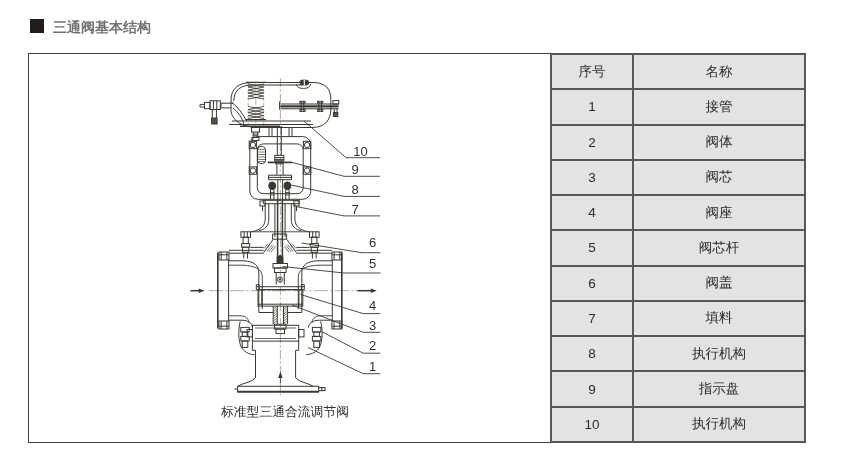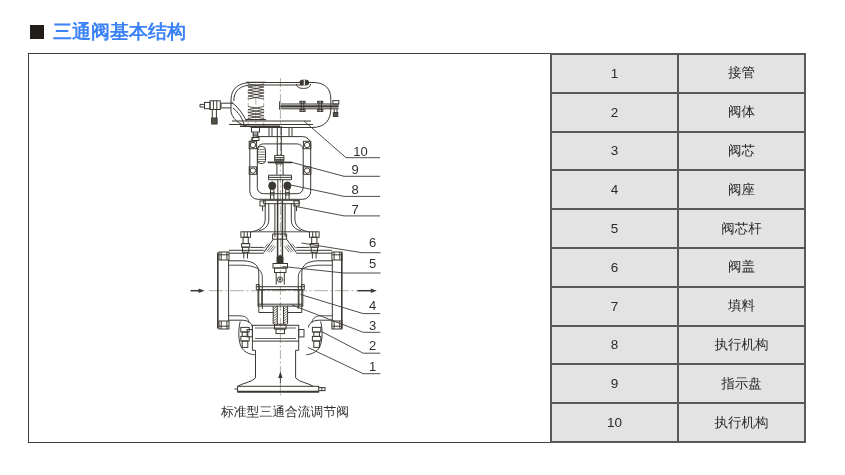--- a/index.html
+++ b/index.html
@@ -1,30 +1,34 @@
 <!DOCTYPE html>
 <html><head>
 <meta charset="utf-8">
 <style>
 html,body{margin:0;padding:0;background:#fff;width:845px;height:475px;overflow:hidden;}
 body{font-family:"Liberation Sans",sans-serif;position:relative;}
-.title{position:absolute;left:30px;top:19px;font-size:19px;font-weight:bold;color:#3b82f6;letter-spacing:0px;font-family:Liberation Serif, serif;}
+.title{position:absolute;left:30px;top:19px;font-size:14px;font-weight:bold;color:#737373;letter-spacing:0px;font-family:Liberation Serif, serif;}
 .sq{display:inline-block;width:14px;height:14px;background:#231d1a;margin-right:9px;vertical-align:-1px;}
 .box{position:absolute;left:28px;top:53px;width:776px;height:390px;border:1px solid #404040;box-sizing:border-box;}
 .tbl{position:absolute;left:550px;top:53px;width:256px;height:390px;border-collapse:collapse;table-layout:fixed;}
 .tbl td{background:#e3e3e3;border:2px solid #585858;text-align:center;vertical-align:middle;font-size:13.5px;color:#2b2b2b;padding:0;}
 svg{position:absolute;left:28px;top:53px;}
 text{font-family:"Liberation Sans",sans-serif;}
 </style>
 </head>
 <body>
 <div class="title"><span class="sq"></span>三通阀基本结构</div>
 <div class="box"></div>
 <table class="tbl">
 <tbody>
+      <tr>
+        <td style="width:80px">序号</td>
+        <td>名称</td>
+      </tr>
 <tr>
         <td>1</td>
         <td>接管</td>
       </tr>
 <tr>
         <td>2</td>
         <td>阀体</td>
       </tr>
 <tr>
         <td>3</td>

